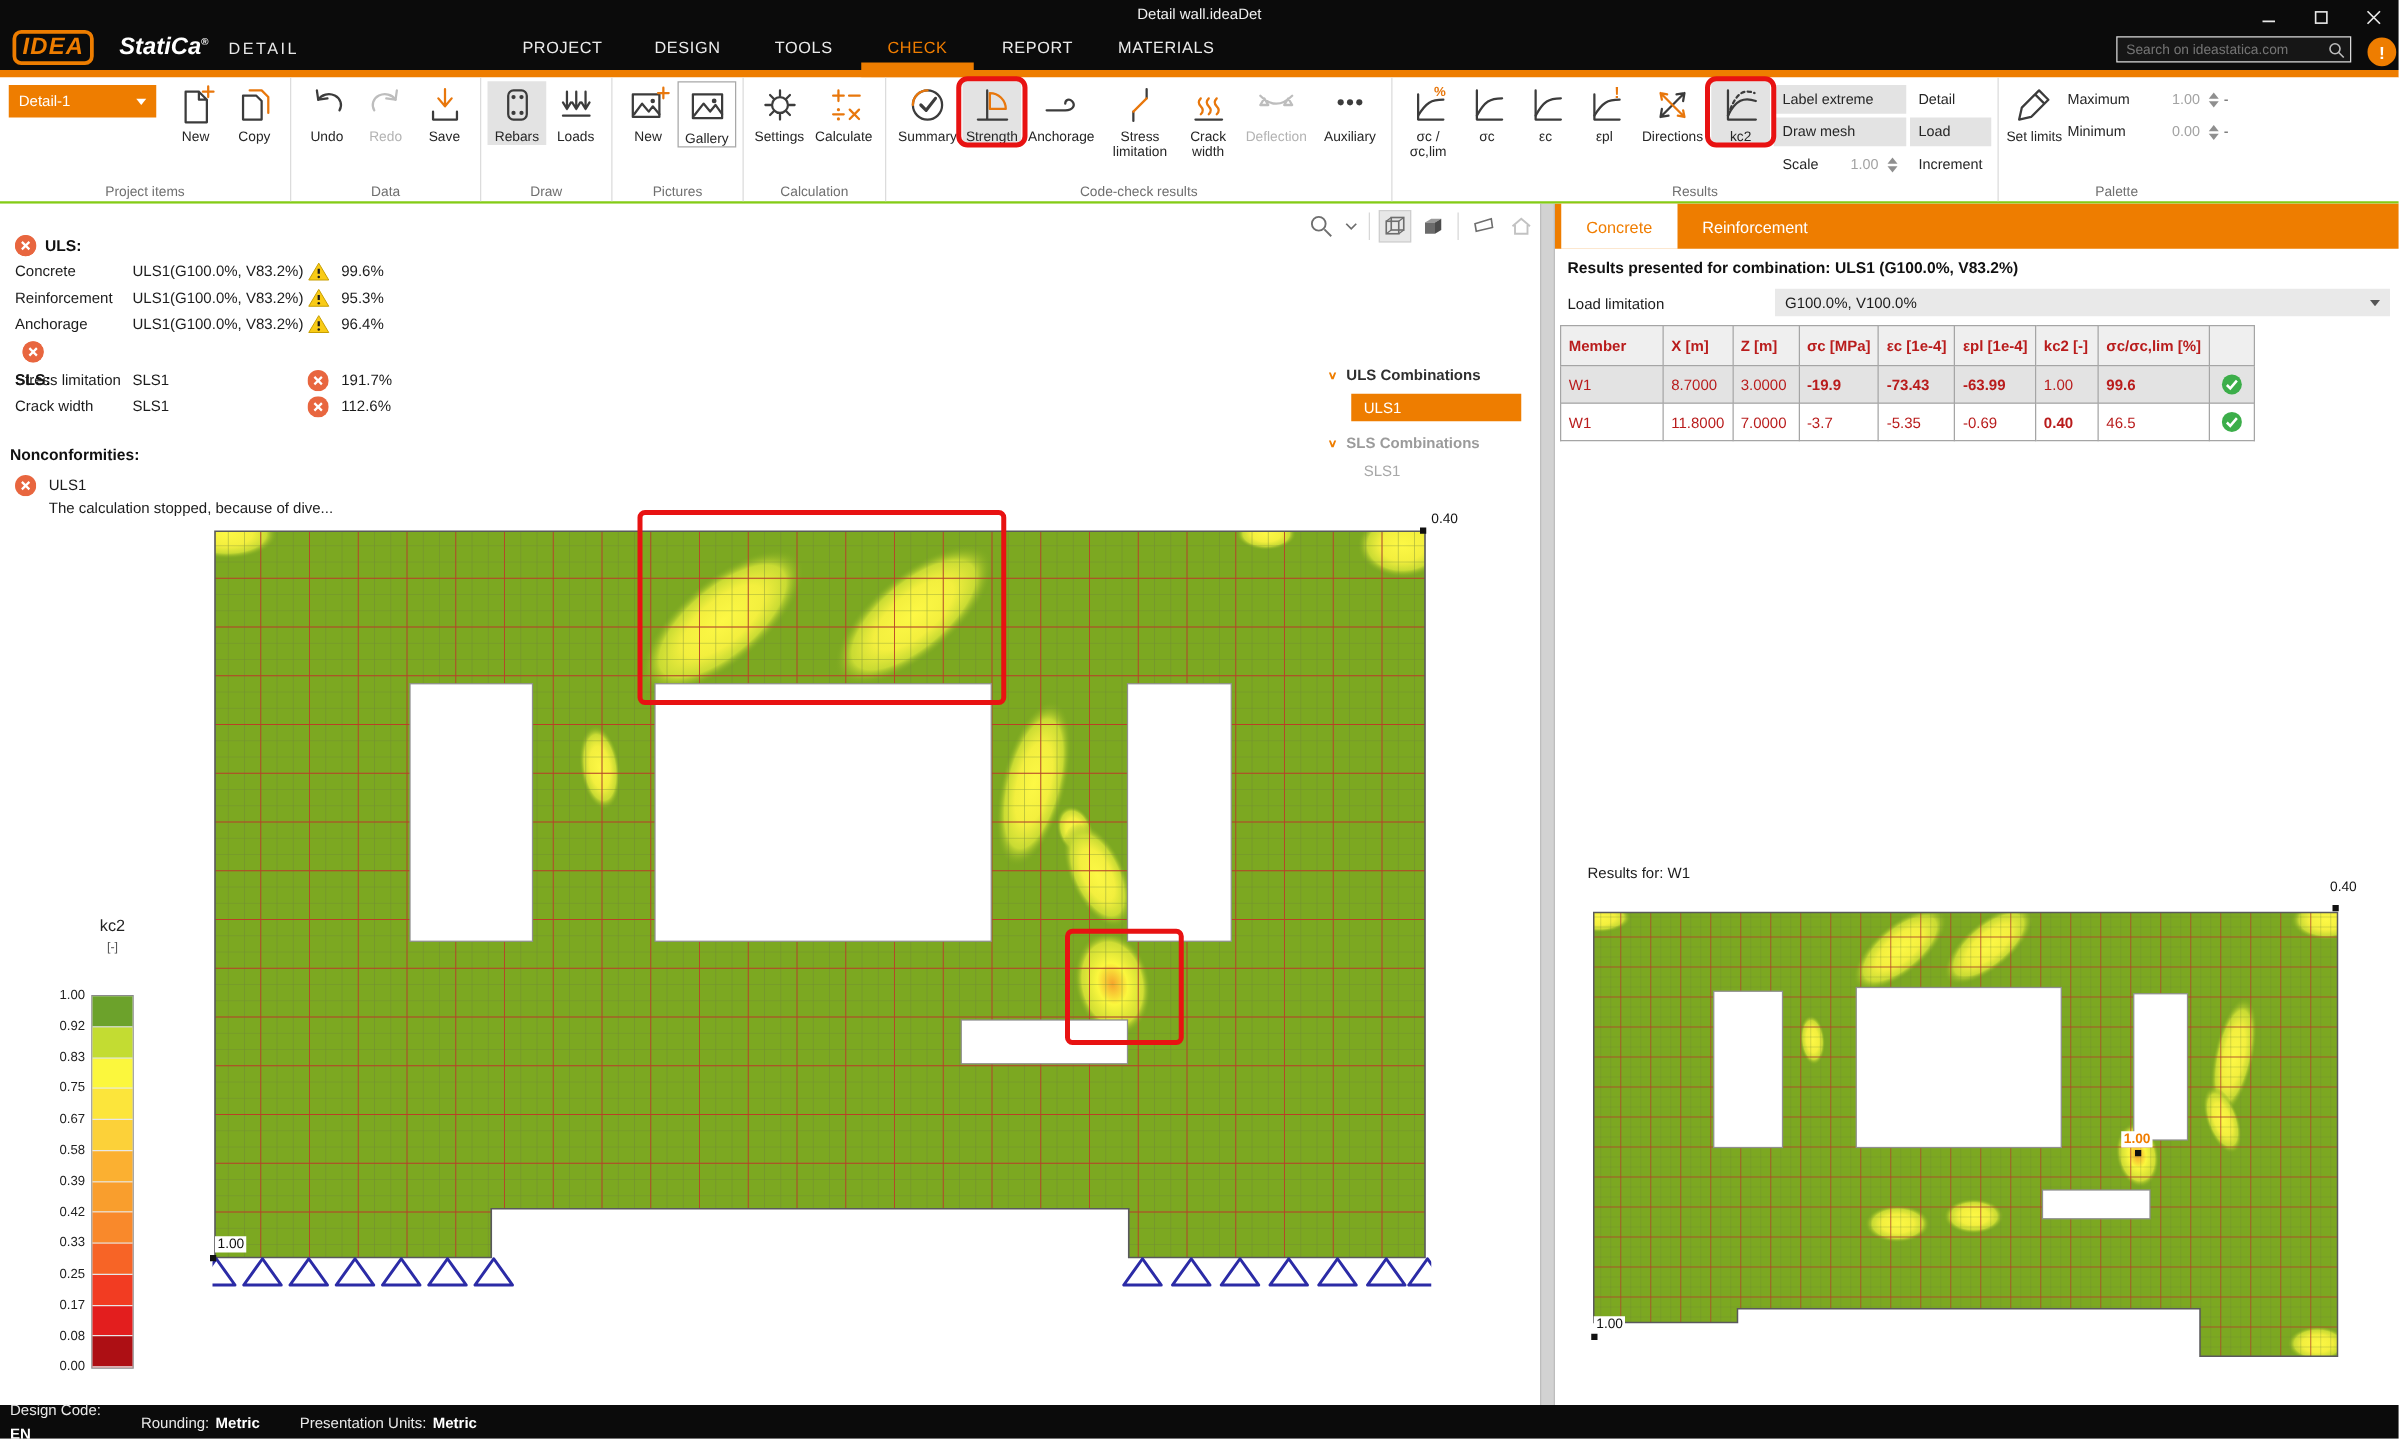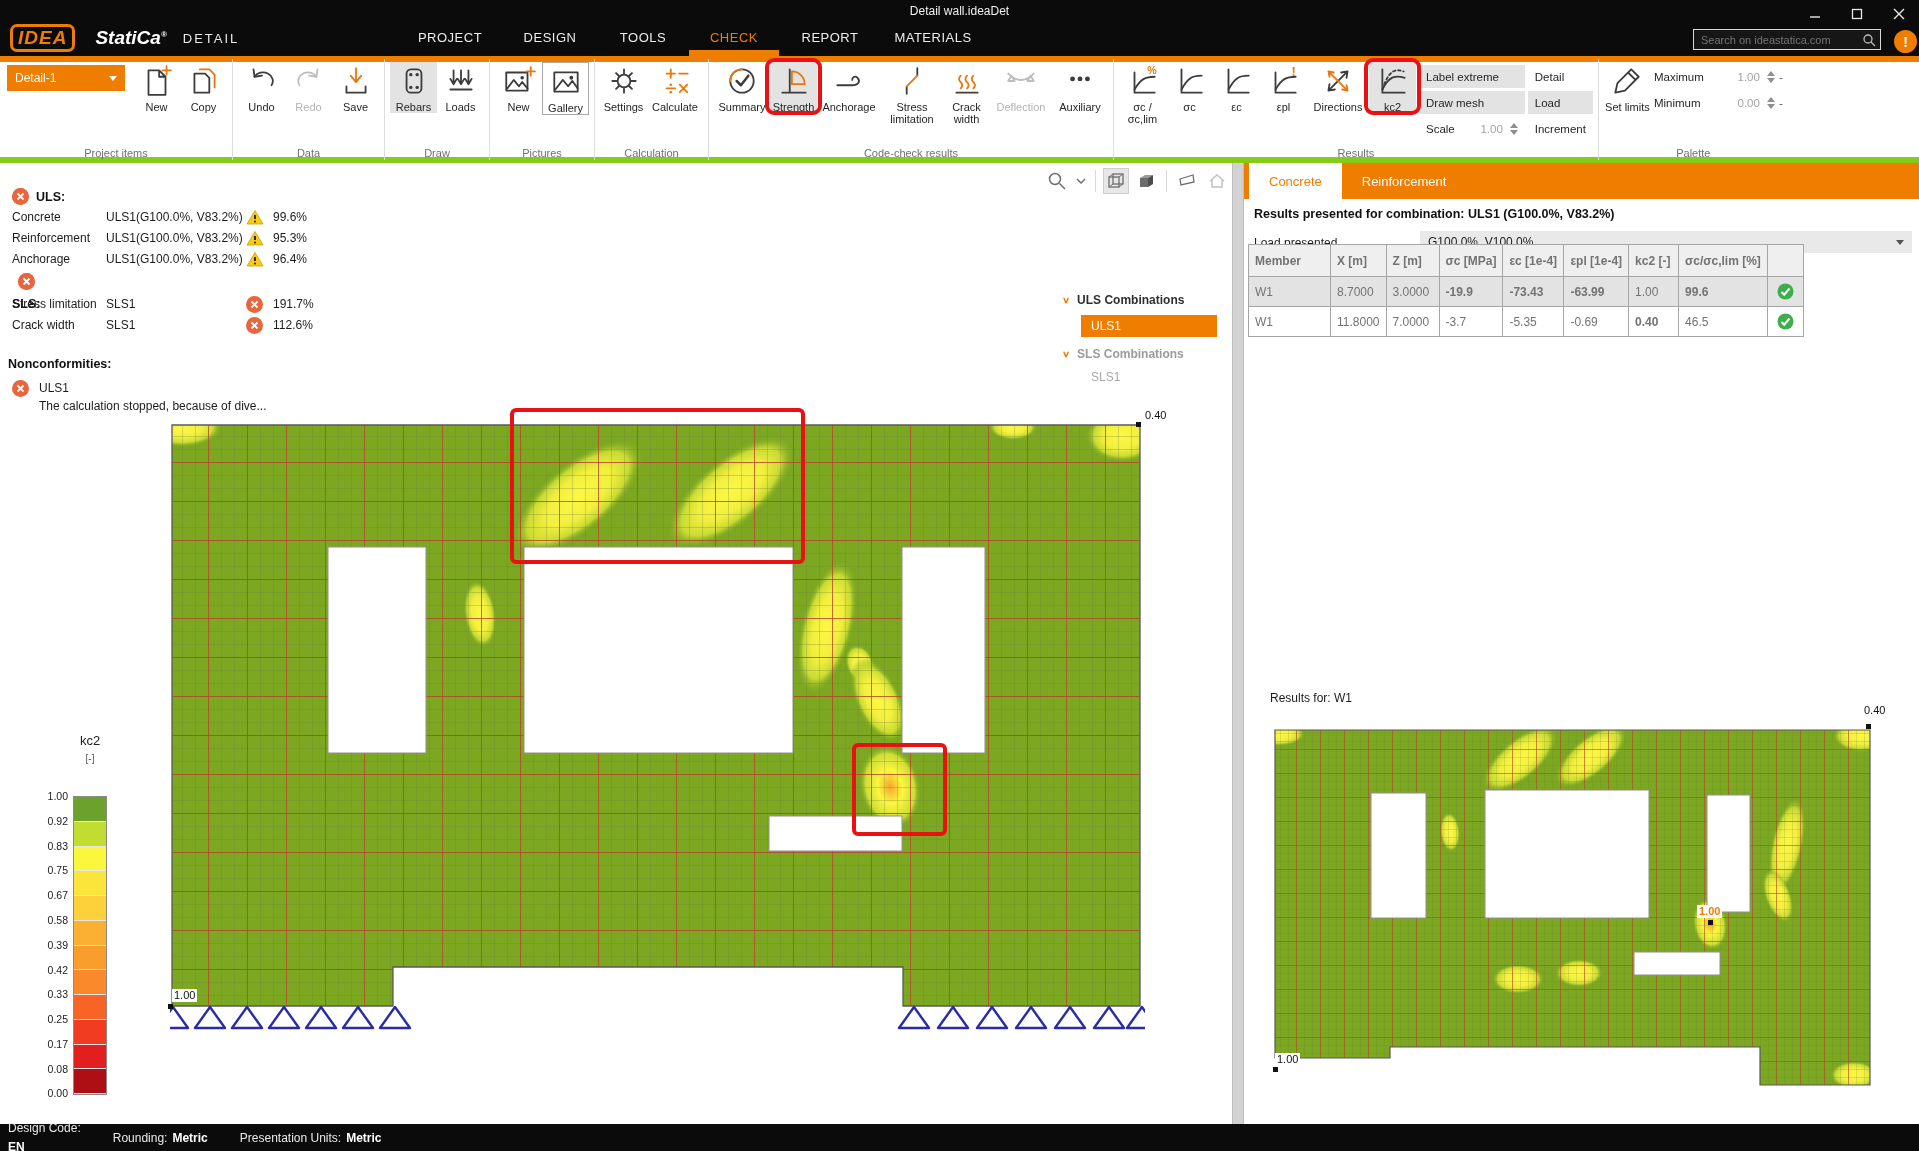--- a/index.html
+++ b/index.html
@@ -21,21 +21,21 @@
   .menu-item { color:#ececec; font-size:13px; letter-spacing:0.5px; text-align:center; padding-top:2px; }
   .menu-item.m0{width:100px}.menu-item.m1{width:100px}.menu-item.m2{width:86px}.menu-item.m3{width:96px;color:#F07D00;}
   .menu-item.m4{width:96px}.menu-item.m5{width:110px}
   .menu-indicator { position:absolute; left:689px; top:50px; width:90px; height:12px; background:#EE7D00; }
   .searchbox { position:absolute; right:38px; top:29px; width:188px; height:21px; background:#161616; border:1px solid #d9d9d9; display:flex; align-items:center; padding:0 4px 0 7px; }
   .searchbox input { flex:1; background:transparent; border:none; outline:none; color:#9a9a9a; font-size:11px; font-family:"Liberation Sans",sans-serif; }
   .alert-badge { position:absolute; right:2px; top:30px; width:23px; height:23px; border-radius:50%; background:#EE7D00; color:#fff; font-weight:bold; font-size:14px; display:flex; align-items:center; justify-content:center; }
   #seam { position:absolute; left:0; top:56px; width:1919px; height:6px; background:#EE7D00; }
 
   
-  #ribbon { position:absolute; left:0; top:62px; width:1919px; height:101px; background:#fff; border-bottom:6px solid #84cc16; display:flex;align-items:center; }
+  #ribbon { position:absolute; left:0; top:62px; width:1919px; height:101px; background:#fff; border-bottom:2px solid #84cc16; display:flex; }
   .rgroup { position:relative; border-right:1px solid #dcdcdc; padding:3px 5px 16px 5px; }
   .rgroup-content { display:flex; align-items:flex-start; height:82px; }
   .glabel { position:absolute; bottom:1px; left:0; width:100%; text-align:center; font-size:11px; color:#6f6f6f; }
   .rbtn { position:relative; width:47px; display:flex; flex-direction:column; align-items:center; padding-top:2px; }
   .rbtn.w56{width:56px}.rbtn.w62{width:62px}.rbtn.w64{width:64px}
   .rbtn .ic { width:34px; height:34px; stroke:#3c3c3c; fill:none; stroke-width:1.7; stroke-linecap:round; stroke-linejoin:round; }
   .ic .o { stroke:#E8770C; }
   .ic .f { fill:#3c3c3c; stroke:none; }
   .ic .fo { fill:#E8770C; stroke:none; }
   .ic text { stroke:none; fill:#3c3c3c; }
@@ -91,21 +91,21 @@
   #vdivider { position:absolute; left:1232px; top:163px; width:12px; height:961px; background:#d2d2d2; border-left:1px solid #bdbdbd; border-right:1px solid #bdbdbd; }
   #rpanel { position:absolute; left:1244px; top:163px; width:675px; height:961px; background:#fff; }
   .tabbar { position:absolute; left:0; top:0; width:675px; height:36px; background:#EE7D00; display:flex; align-items:stretch; }
   .tab { display:flex; align-items:center; padding:0 20px; font-size:13px; }
   .tab.active { background:#fff; color:#F07D00; margin-left:5px; }
   .tab.idle { color:#fff; }
   .combo-title { position:absolute; left:10px; top:44px; font-size:12.5px; font-weight:bold; color:#111; }
   .li-label { position:absolute; left:10px; top:73px; font-size:12px; color:#1c1c1c; }
   .li-combo { position:absolute; left:176px; top:68px; width:492px; height:22px; background:#E9E9E9; font-size:12px; color:#1c1c1c; display:flex; align-items:center; padding:0 8px; }
   .li-combo .caret { margin-left:auto; width:0; height:0; border-left:4px solid transparent; border-right:4px solid transparent; border-top:5px solid #555; }
-  table.res { position:absolute; left:4px; top:81px; border-collapse:collapse; font-size:12px; color:#737373; }
+  table.res { position:absolute; left:4px; top:97px; border-collapse:collapse; font-size:12px; color:#b91c1c; }
   table.res th, table.res td { border:1px solid #a5a5a5; padding:0 6px; text-align:left; white-space:nowrap; }
   table.res th { background:#EFEFEF; font-weight:bold; height:32px; }
   table.res td { height:30px; }
   tr.sel td { background:#E3E3E3; }
   td.b { font-weight:bold;margin-top:20px; }
   .okc { width:17px; height:17px; display:block; margin:0 auto; }
   .results-for { position:absolute; left:26px; top:528px; font-size:12px; color:#1c1c1c; }
 
   
   #statusbar { position:absolute; left:0; top:1124px; width:1919px; height:27px; background:#0b0b0b; display:flex; align-items:center; color:#e9e9e9; font-size:12px; }
@@ -694,21 +694,21 @@
   </div>
 
   <div id="vdivider"></div>
 
   <div id="rpanel">
     <div class="tabbar">
       <div class="tab active">Concrete</div>
       <div class="tab idle">Reinforcement</div>
     </div>
     <div class="combo-title">Results presented for combination: ULS1 (G100.0%, V83.2%)</div>
-    <div class="li-label">Load presented</div>
+    <div class="li-label">Load limitation</div>
     <div class="li-combo">
       <span>G100.0%, V100.0%</span>
       <span class="caret"></span>
     </div>
 
     <table class="res">
       <tbody>
           <tr>
         <th style="width:82px;">Member</th>
         <th style="width:50px;">X [m]</th>

